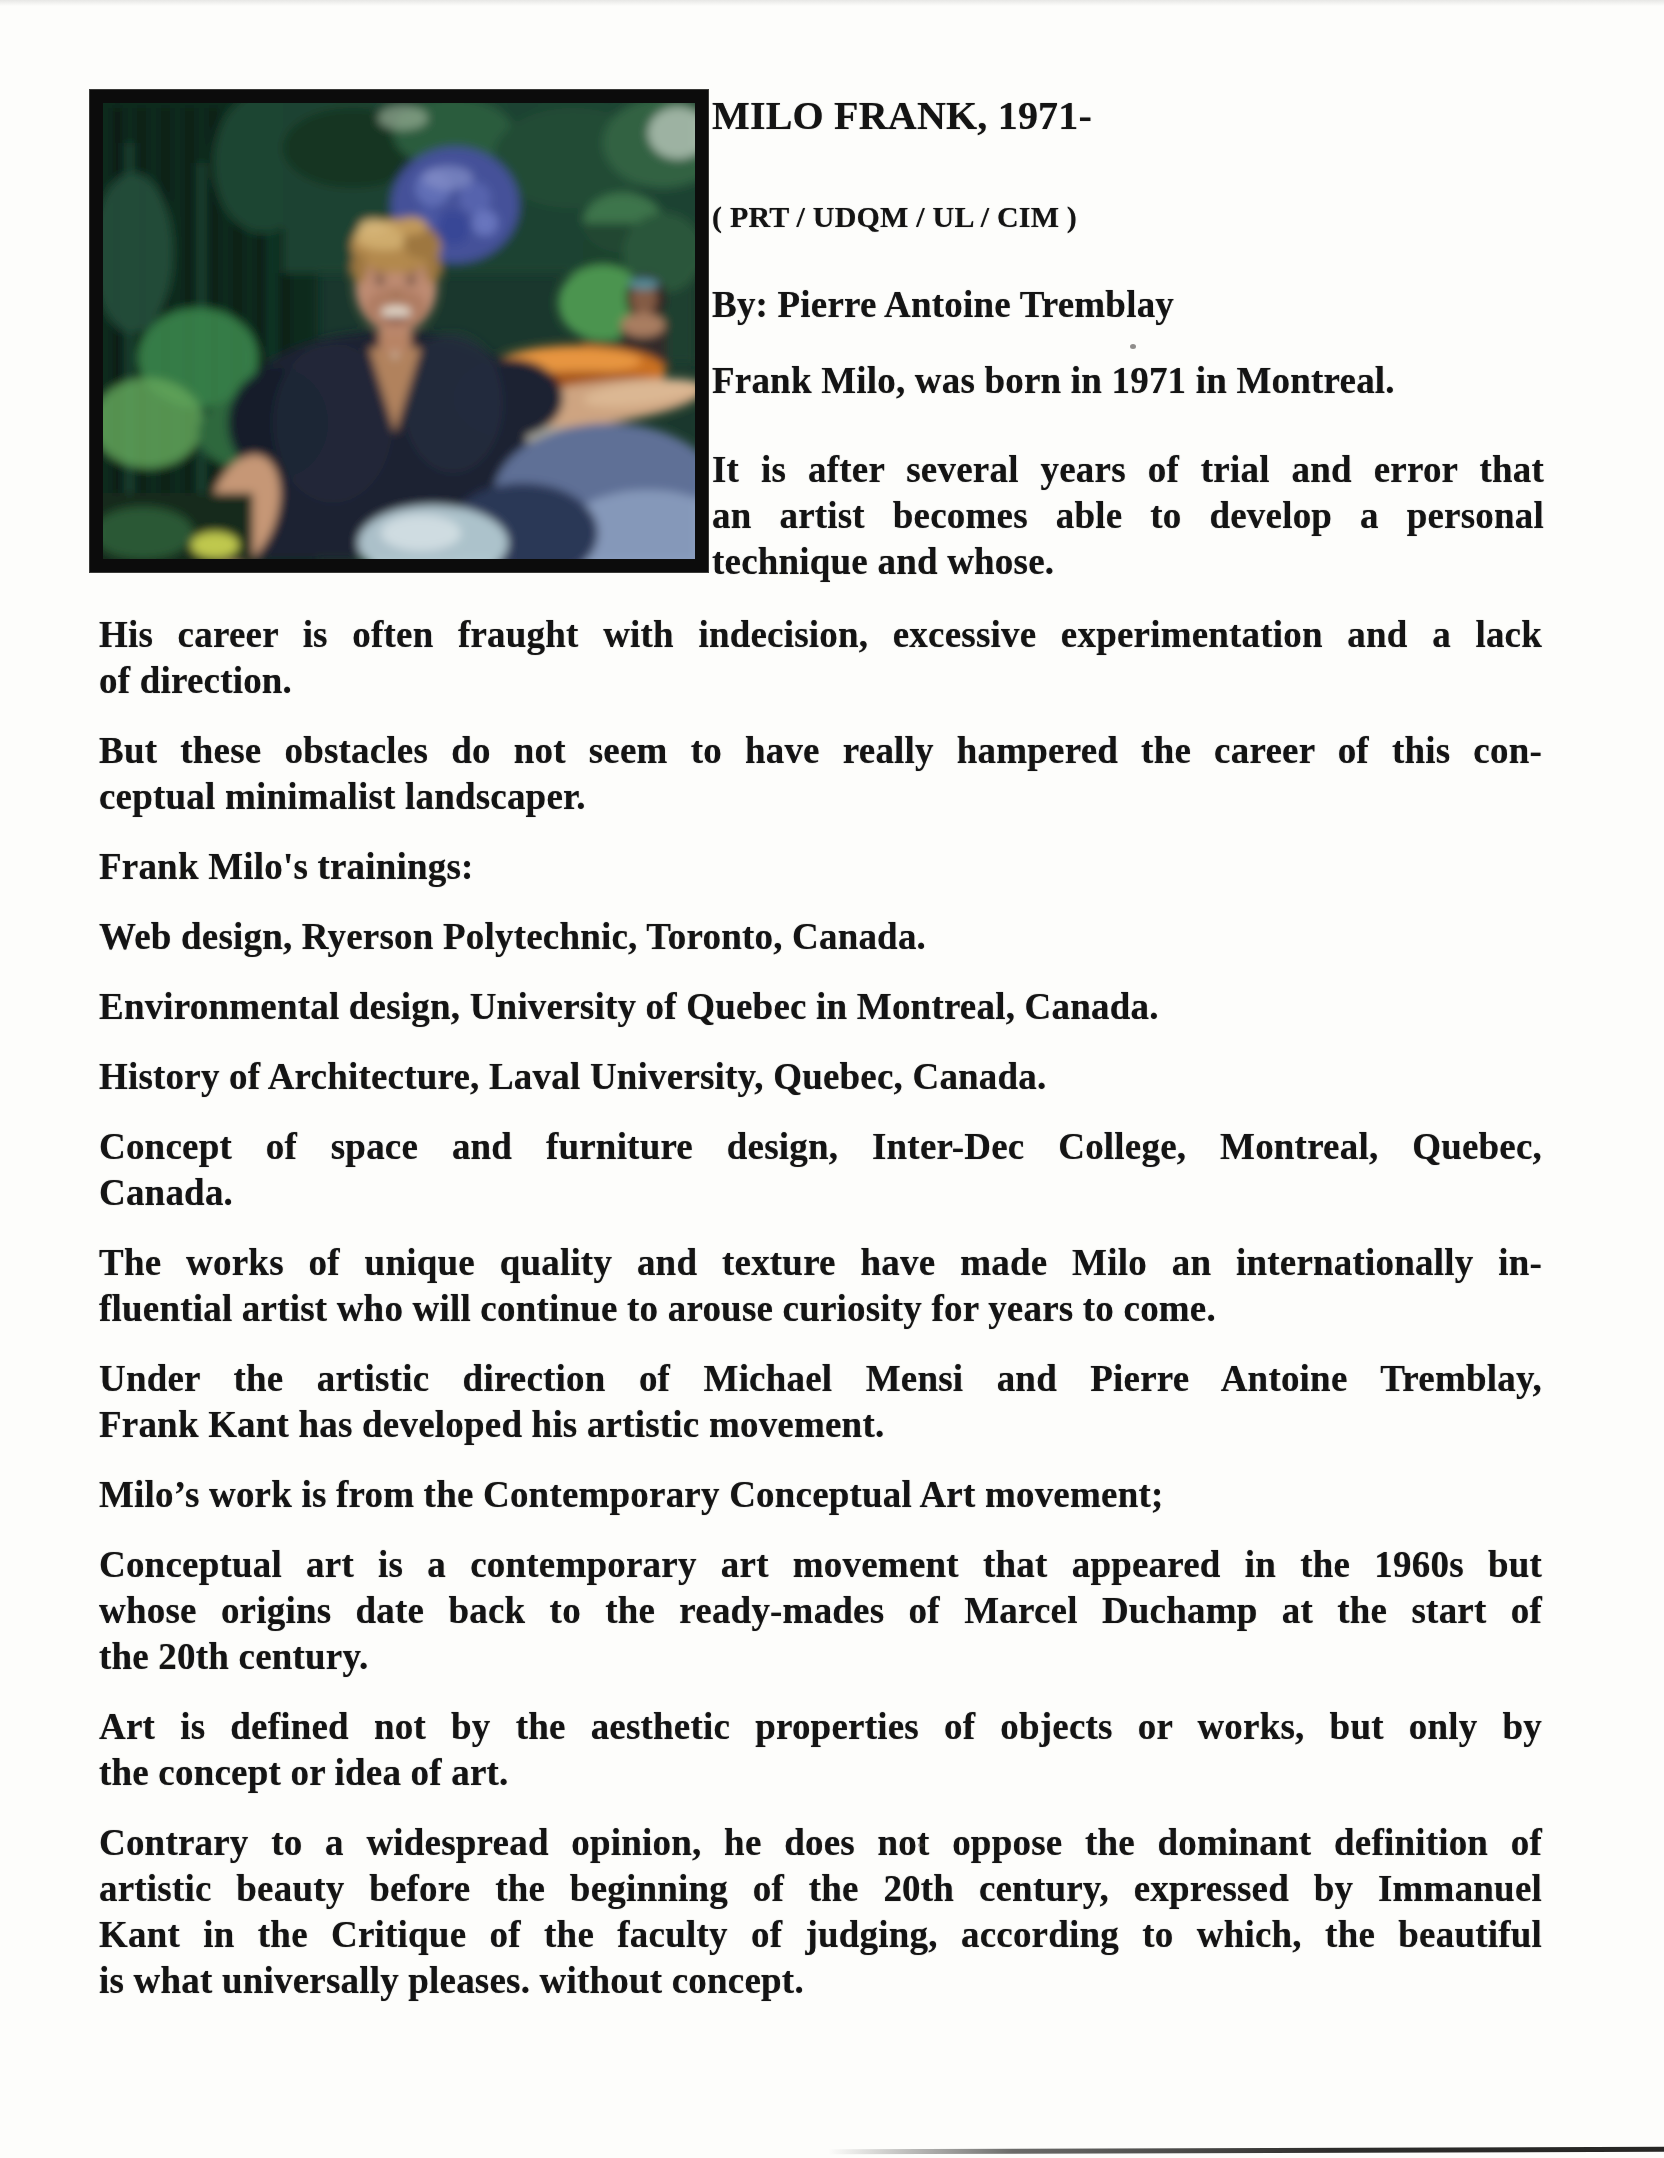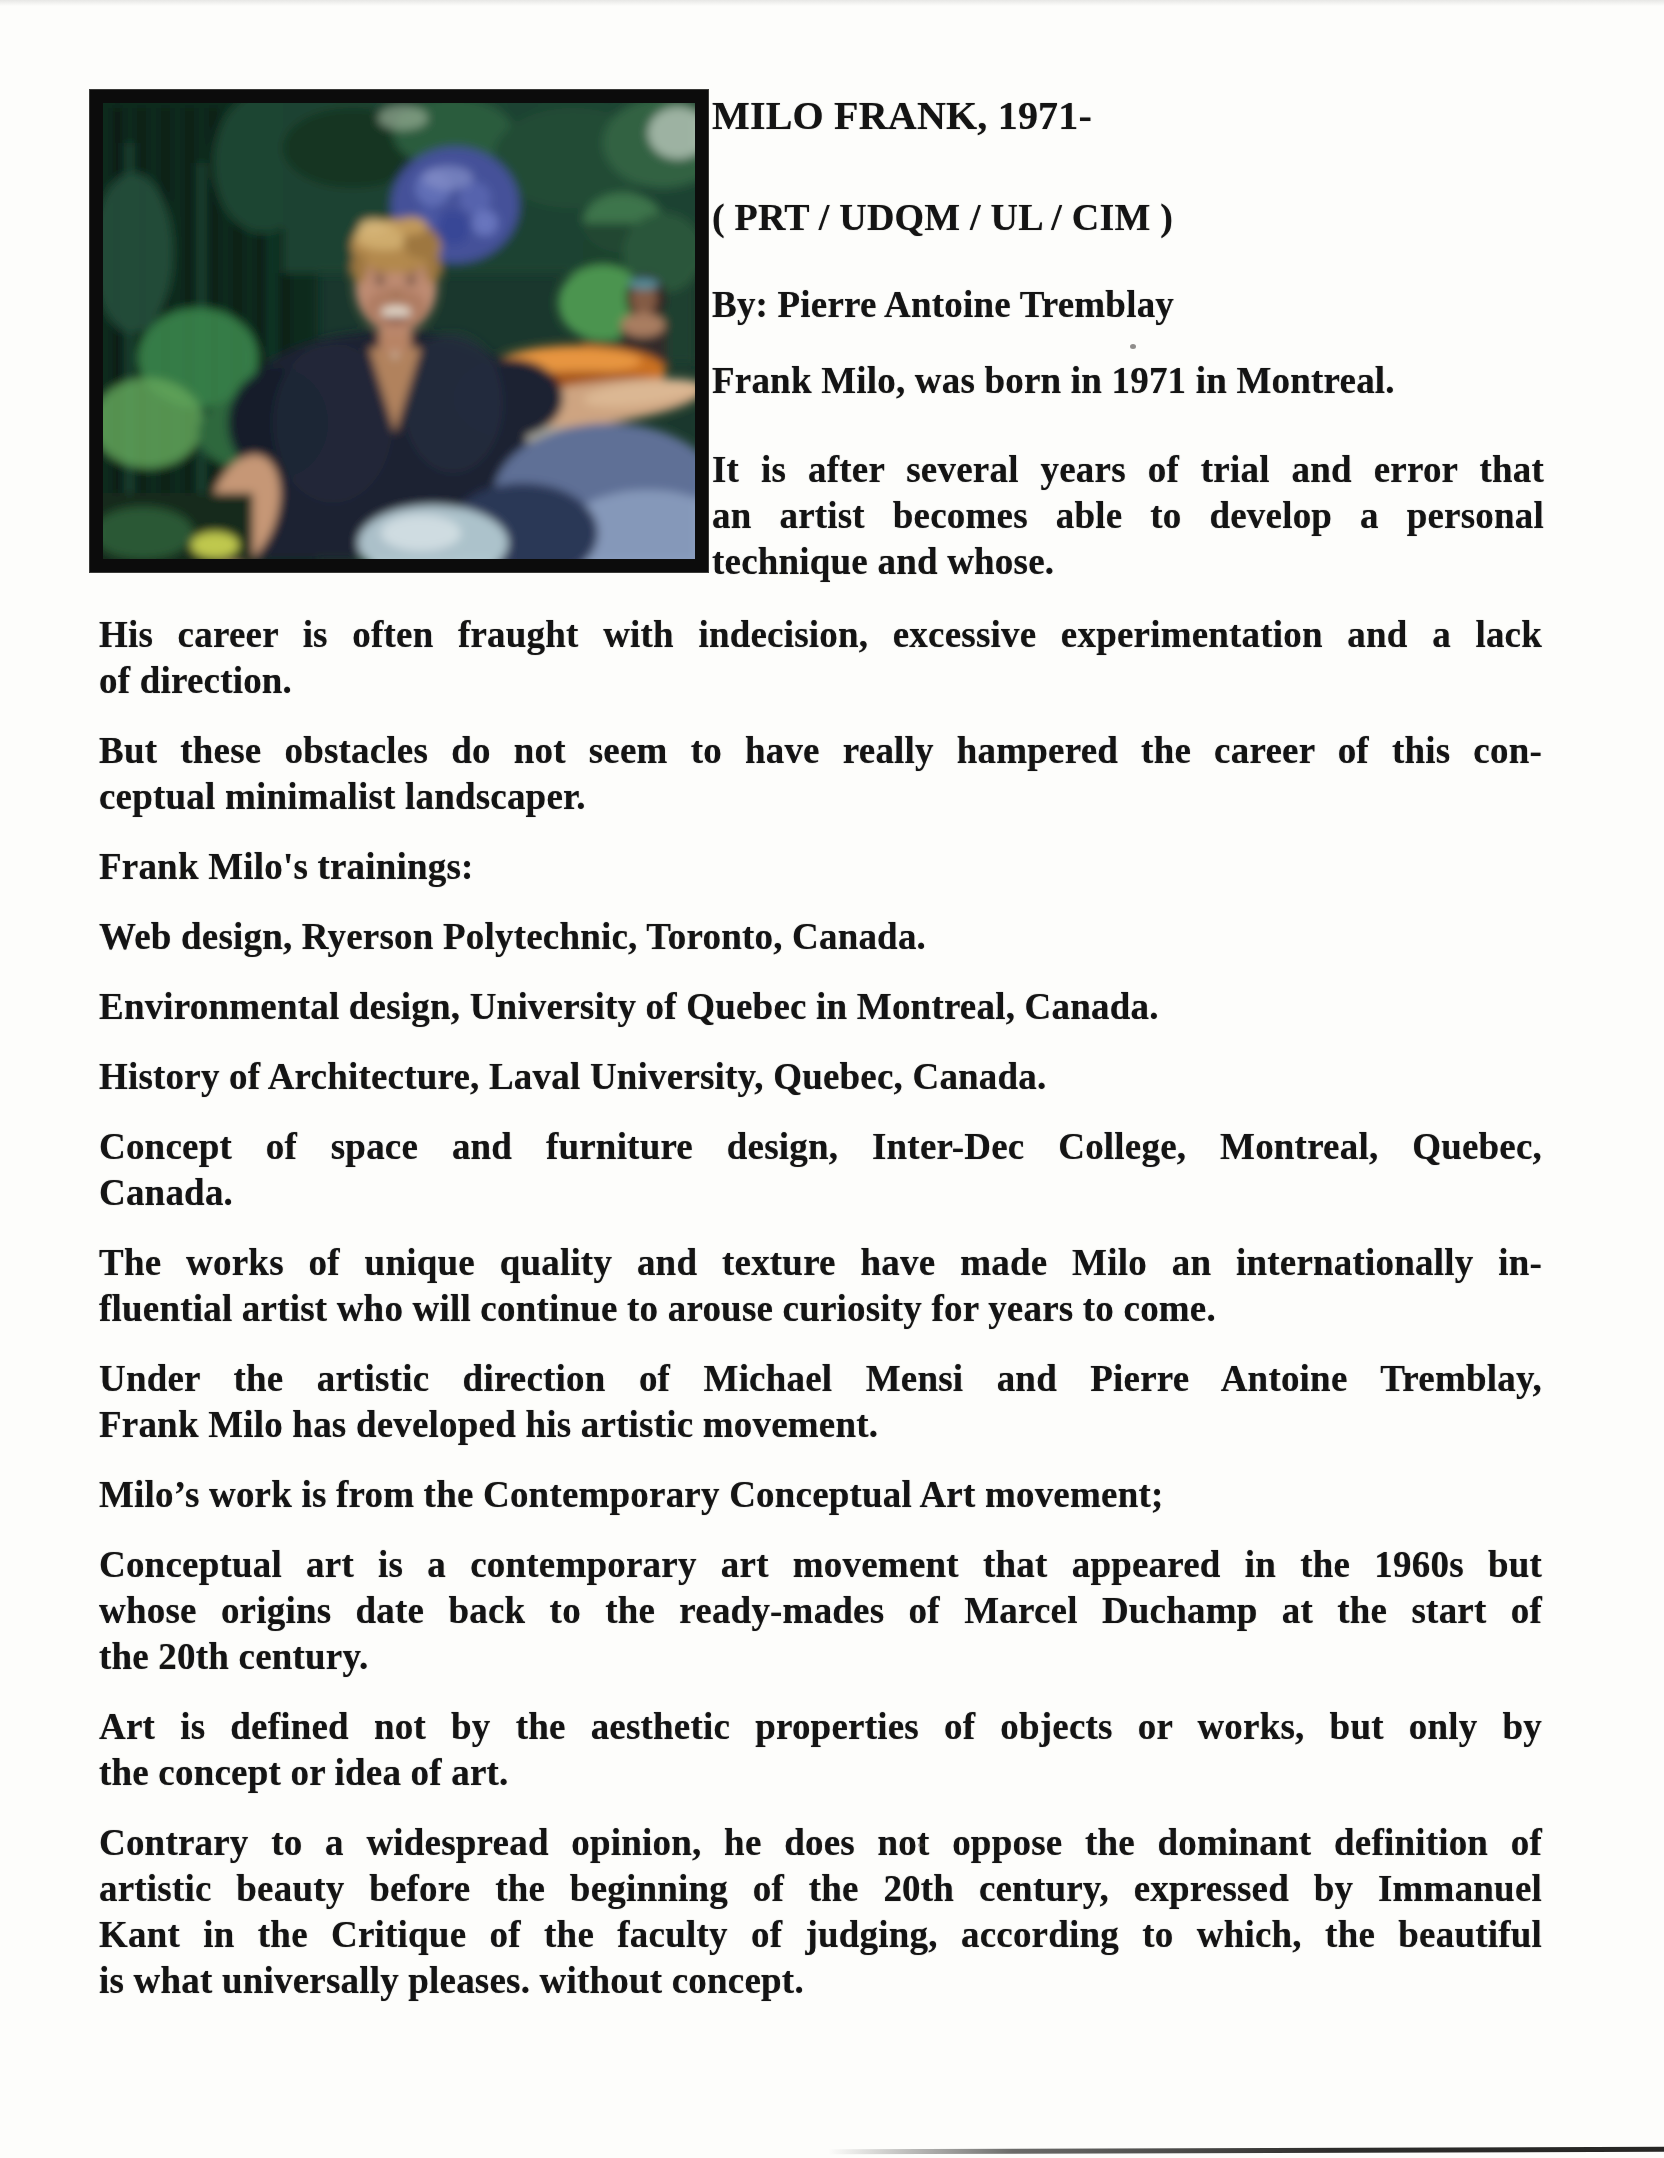--- a/index.html
+++ b/index.html
@@ -24,21 +24,21 @@
     background:#16352a;
     box-shadow:0 0 0 1px #3a3a38;
   }
   .photo-frame svg{display:block;width:100%;height:100%;}
   
   .header-block{
     position:absolute;left:712px;top:92px;width:832px;
     font-weight:bold;
   }
   .doc-title{font-size:40px;line-height:48px;margin:0 0 54px 0;}
-  .doc-codes{font-size:38px;line-height:46px;margin:0 0 42px 0;}
+  .doc-codes{font-size:30px;line-height:46px;margin:0 0 42px 0;}
   .doc-byline{font-size:37px;line-height:46px;margin:0 0 30px 0;}
   .doc-birth{font-size:37px;line-height:46px;margin:0 0 43px 0;}
   .intro-para{font-size:37px;line-height:46px;}
   
   .body-text{
     position:absolute;left:99px;top:612px;width:1443px;
     font-weight:bold;font-size:37px;line-height:46px;
   }
   .para{margin:0 0 24px 0;}
   .line{
@@ -216,21 +216,21 @@
       <div class="para">
         <div class="line">Concept of space and furniture design, Inter-Dec College, Montreal, Quebec,</div>
         <div class="line last">Canada.</div>
       </div>
       <div class="para">
         <div class="line">The works of unique quality and texture have made Milo an internationally in-</div>
         <div class="line last">fluential artist who will continue to arouse curiosity for years to come.</div>
       </div>
       <div class="para">
         <div class="line">Under the artistic direction of Michael Mensi and Pierre Antoine Tremblay,</div>
-        <div class="line last">Frank Milo has developed his artistic movement.</div>
+        <div class="line last">Frank Kant has developed his artistic movement.</div>
       </div>
       <div class="para">
         <div class="line last">Milo’s work is from the Contemporary Conceptual Art movement;</div>
       </div>
       <div class="para">
         <div class="line">Conceptual art is a contemporary art movement that appeared in the 1960s but</div>
         <div class="line">whose origins date back to the ready-mades of Marcel Duchamp at the start of</div>
         <div class="line last">the 20th century.</div>
       </div>
       <div class="para">

